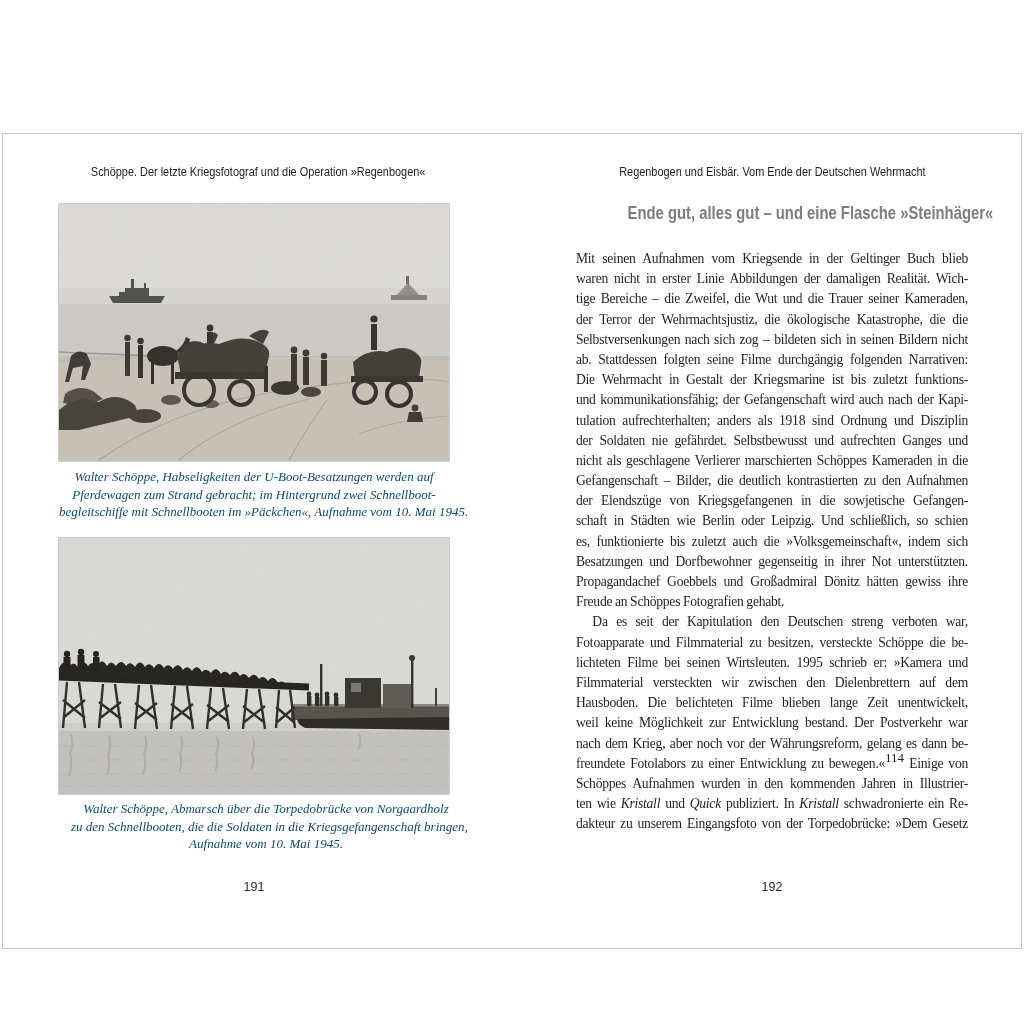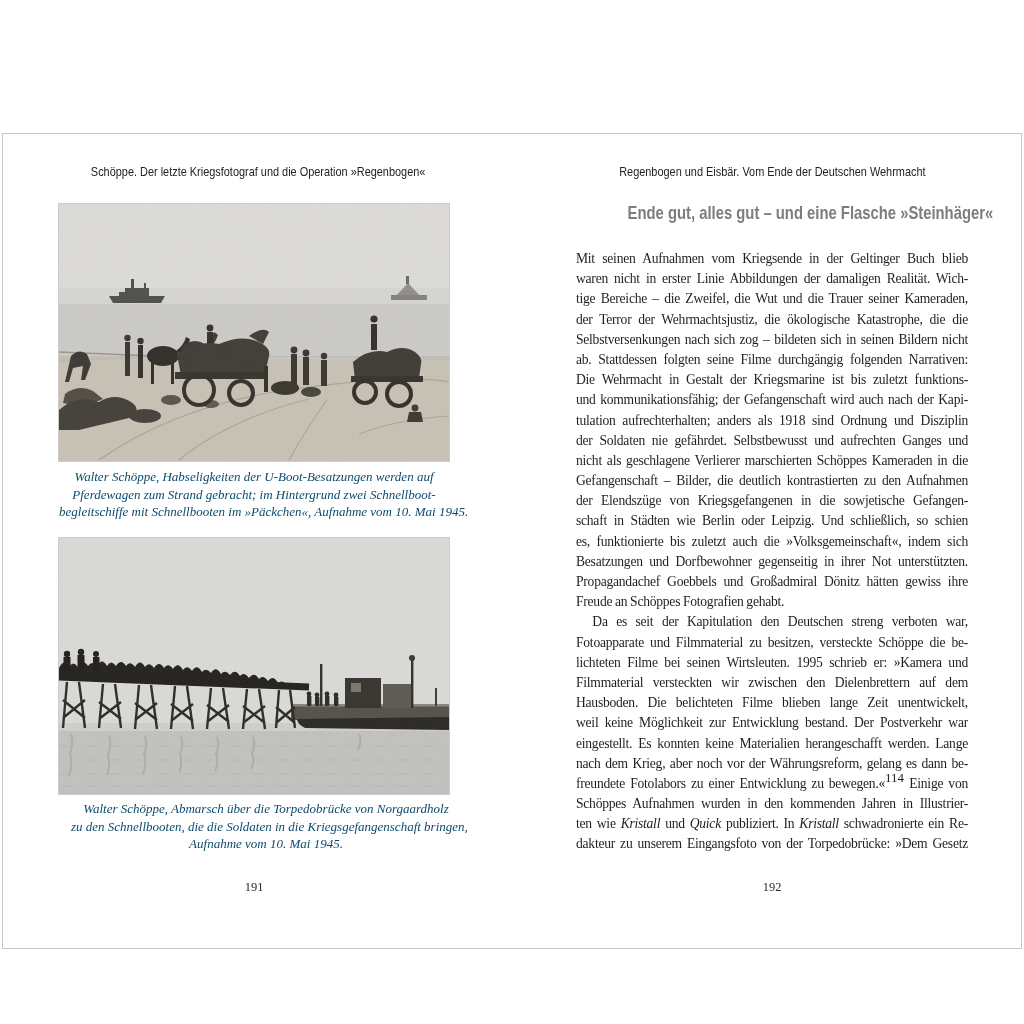--- a/index.html
+++ b/index.html
@@ -19,21 +19,21 @@
   #body-text{font-size:13.6px;color:#211e1d;letter-spacing:-0.25px;word-spacing:-0.4px;}
   .bline{line-height:20.2px;height:20.2px;text-align:justify;text-align-last:justify;
          white-space:nowrap;overflow:hidden;}
   .bline.lastline{text-align-last:left;}
   .bline.indent{text-indent:1.2em;}
   .bline sup{font-size:13px;line-height:0;letter-spacing:0;}
   
   .caption{font-style:italic;font-size:13px;color:#0c4a6e;text-align:center;}
   .caption .cline{line-height:17.5px;white-space:nowrap;}
   
-  .pagenum{font-family:Liberation Serif, serif;font-size:12.5px;color:#2a2a2a;text-align:center;}
+  .pagenum{font-family:Liberation Sans, sans-serif;font-size:12.5px;color:#2a2a2a;text-align:center;}
   .photo{display:block;outline:1px solid #cdccca;}
 </style>
 </head>
 <body>
 
 <div id="spread">
 
   <div class="abs" style="left:0;top:0;width:509px;height:814px;">
     <div class="abs runhead" style="left:56px;top:30px;width:390px;">
       <span class="condense">Schöppe. Der letzte Kriegsfotograf und die Operation »Regenbogen«</span>
@@ -256,21 +256,20 @@
         <div class="bline">es, funktionierte bis zuletzt auch die »Volksgemeinschaft«, indem sich</div>
         <div class="bline">Besatzungen und Dorfbewohner gegenseitig in ihrer Not unterstützten.</div>
         <div class="bline">Propagandachef Goebbels und Großadmiral Dönitz hätten gewiss ihre</div>
         <div class="bline lastline">Freude an Schöppes Fotografien gehabt.</div>
         <div class="bline indent">Da es seit der Kapitulation den Deutschen streng verboten war,</div>
         <div class="bline">Fotoapparate und Filmmaterial zu besitzen, versteckte Schöppe die be-</div>
         <div class="bline">lichteten Filme bei seinen Wirtsleuten. 1995 schrieb er: »Kamera und</div>
         <div class="bline">Filmmaterial versteckten wir zwischen den Dielenbrettern auf dem</div>
         <div class="bline">Hausboden. Die belichteten Filme blieben lange Zeit unentwickelt,</div>
         <div class="bline">weil keine Möglichkeit zur Entwicklung bestand. Der Postverkehr war</div>
-        <div class="bline">eingestellt. Es konnten keine Materialien herangeschafft werden. Lange</div>
         <div class="bline">nach dem Krieg, aber noch vor der Währungsreform, gelang es dann be-</div>
         <div class="bline">freundete Fotolabors zu einer Entwicklung zu bewegen.«<sup>114</sup> Einige von</div>
         <div class="bline">Schöppes Aufnahmen wurden in den kommenden Jahren in Illustrier-</div>
         <div class="bline">ten wie <i>Kristall</i> und <i>Quick</i> publiziert. In <i>Kristall</i> schwadronierte ein Re-</div>
         <div class="bline">dakteur zu unserem Eingangsfoto von der Torpedobrücke: »Dem Gesetz</div>
       </div>
 
     <div class="abs pagenum" style="left:64px;top:746px;width:392px;">192</div>
   </div>
 

